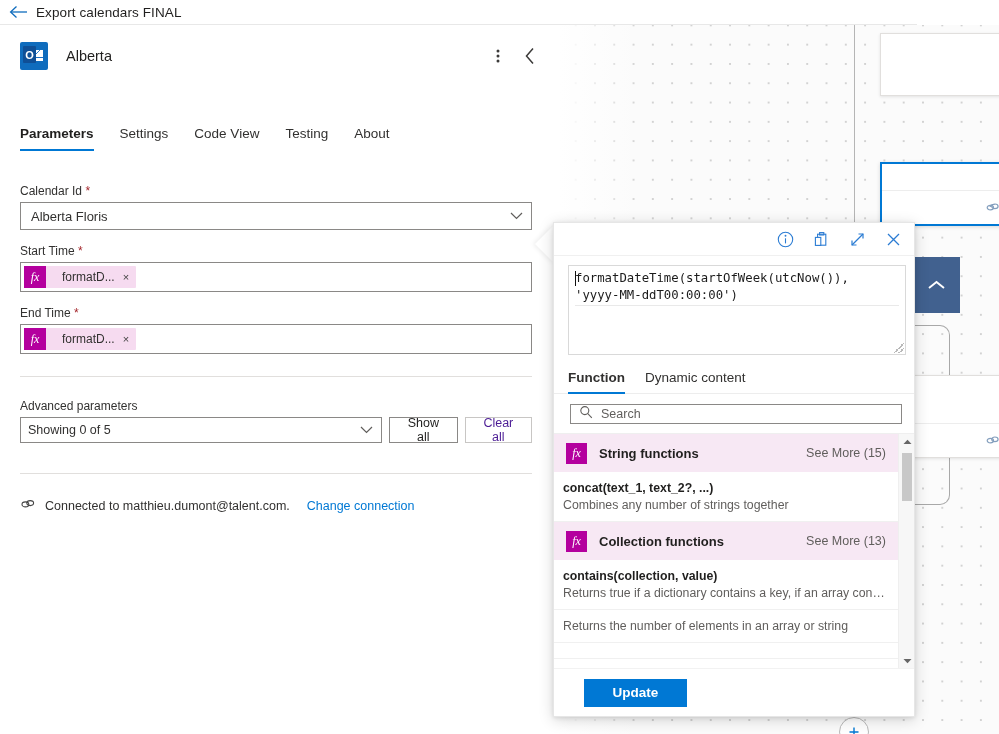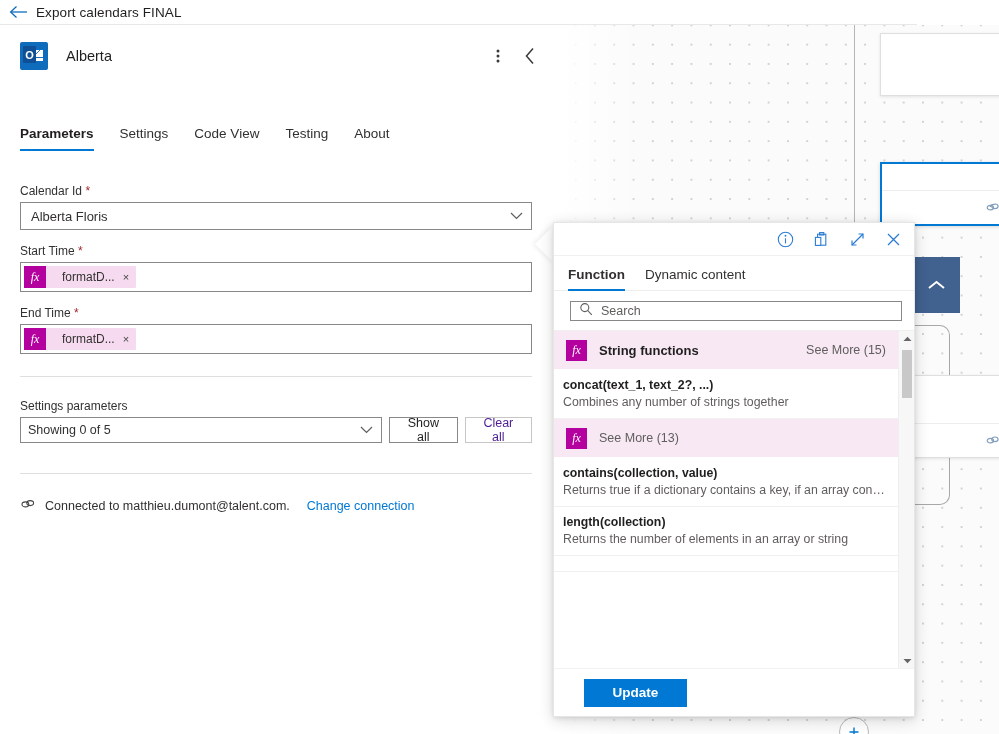--- a/index.html
+++ b/index.html
@@ -371,21 +371,21 @@
       <div class="chip-input">
         <span class="token">
           <span class="fx">fx</span>
           <span class="tname">formatD...</span>
           <span class="tx">×</span>
         </span>
       </div>
 
       <div class="divider" style="margin-top:22px;"></div>
 
-      <div class="field-label">Settings parameters</div>
+      <div class="field-label">Advanced parameters</div>
       <div class="adv-row">
         <div class="adv-combo">
           <span class="val">Showing 0 of 5</span>
           <svg width="13" height="8" viewBox="0 0 13 8">
             <path d="M1 1 L6.5 6.5 L12 1" fill="none" stroke="#605e5c" stroke-width="1.2"></path>
           </svg>
         </div>
         <button class="btn-sec">Show all</button>
         <button class="btn-sec disabled">Clear all</button>
       </div>
@@ -441,20 +441,27 @@
           <path d="M7.5 14 H3 V9.5" fill="none" stroke="#2b7cd3" stroke-width="1.2"></path>
         </svg>
       </div>
       <div class="fly-ico">
         <svg width="17" height="17" viewBox="0 0 17 17">
           <path d="M3 3 L14 14 M14 3 L3 14" stroke="#2b7cd3" stroke-width="1.3"></path>
         </svg>
       </div>
     </div>
 
+    <div class="editor-wrap">
+      <div class="editor">
+        <span class="caret"></span>
+        <span class="code">formatDateTime(startOfWeek(utcNow()), 'yyyy-MM-ddT00:00:00')</span>
+        <span class="grip"></span>
+      </div>
+    </div>
 
     <div class="fly-tabs">
       <div class="fly-tab active">Function</div>
       <div class="fly-tab">Dynamic content</div>
     </div>
 
     <div class="search-wrap">
       <div class="search">
         <span>
           <svg width="14" height="14" viewBox="0 0 14 14">
@@ -475,30 +482,30 @@
           <span class="gmore">See More (15)</span>
         </div>
 
         <div class="fnitem">
           <div class="sig">concat(text_1, text_2?, ...)</div>
           <div class="desc">Combines any number of strings together</div>
         </div>
 
         <div class="grp">
           <span class="fxbox">fx</span>
+          <span class="gname">Collection functions</span>
           <span class="gmore">See More (13)</span>
         </div>
 
         <div class="fnitem">
           <div class="sig">contains(collection, value)</div>
           <div class="desc">Returns true if a dictionary contains a key, if an array contains a val...</div>
         </div>
 
         <div class="fnitem">
-          <div class="sig">length(collection)</div>
           <div class="desc">Returns the number of elements in an array or string</div>
         </div>
 
         <div class="fnitem">
           
           
         </div>
 
       </div>
 

